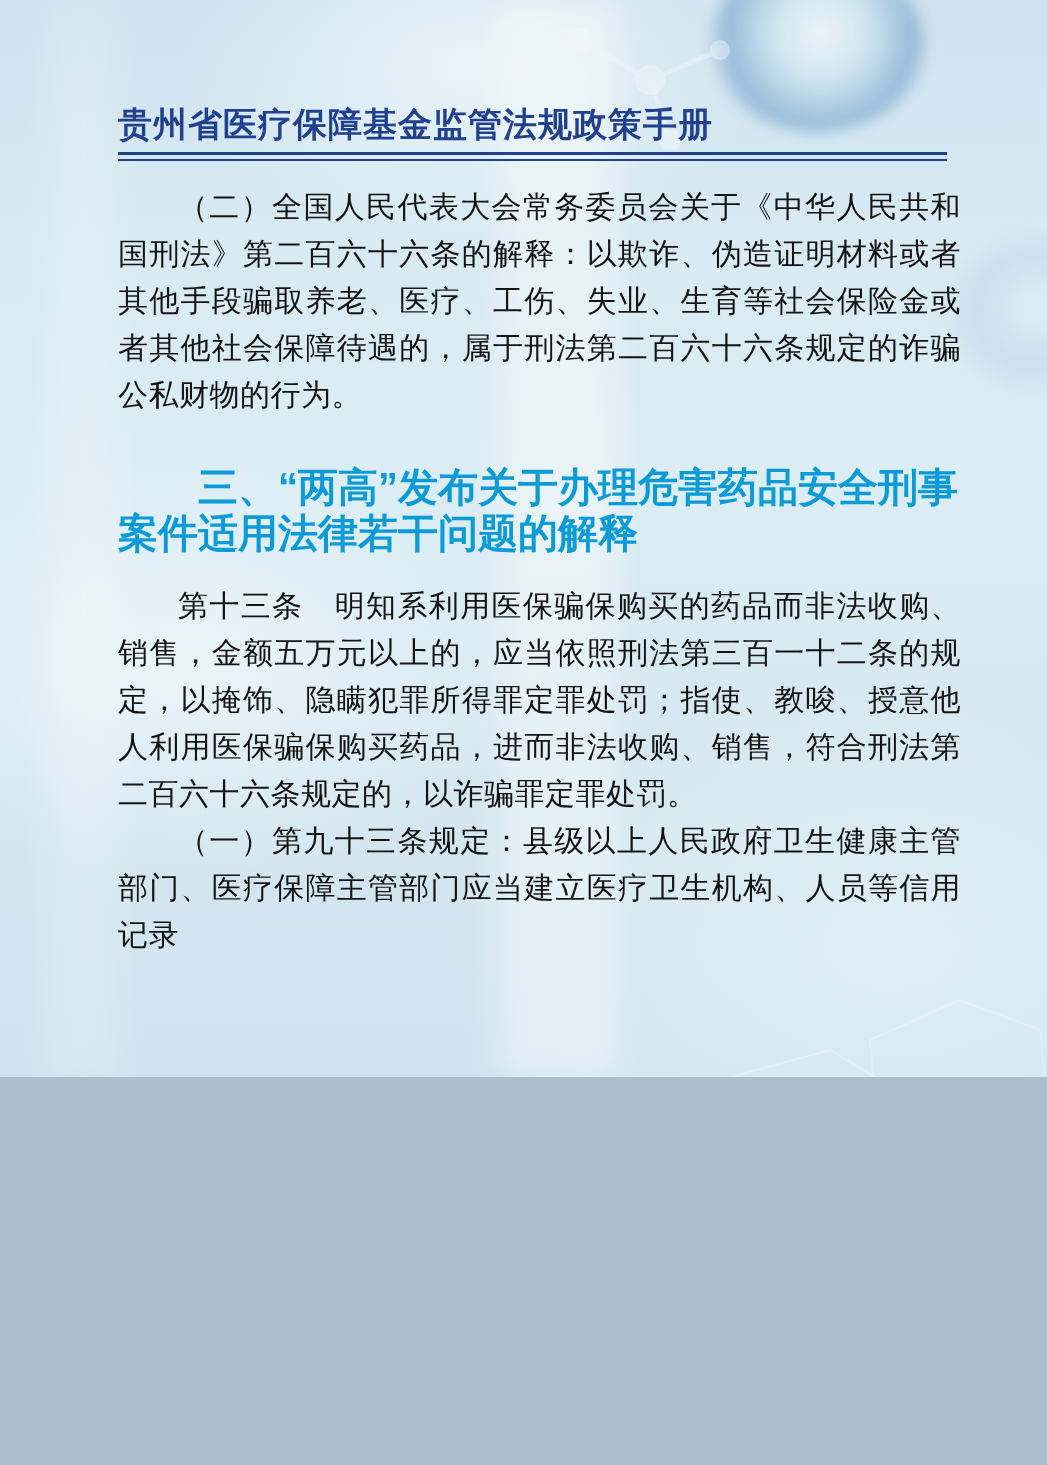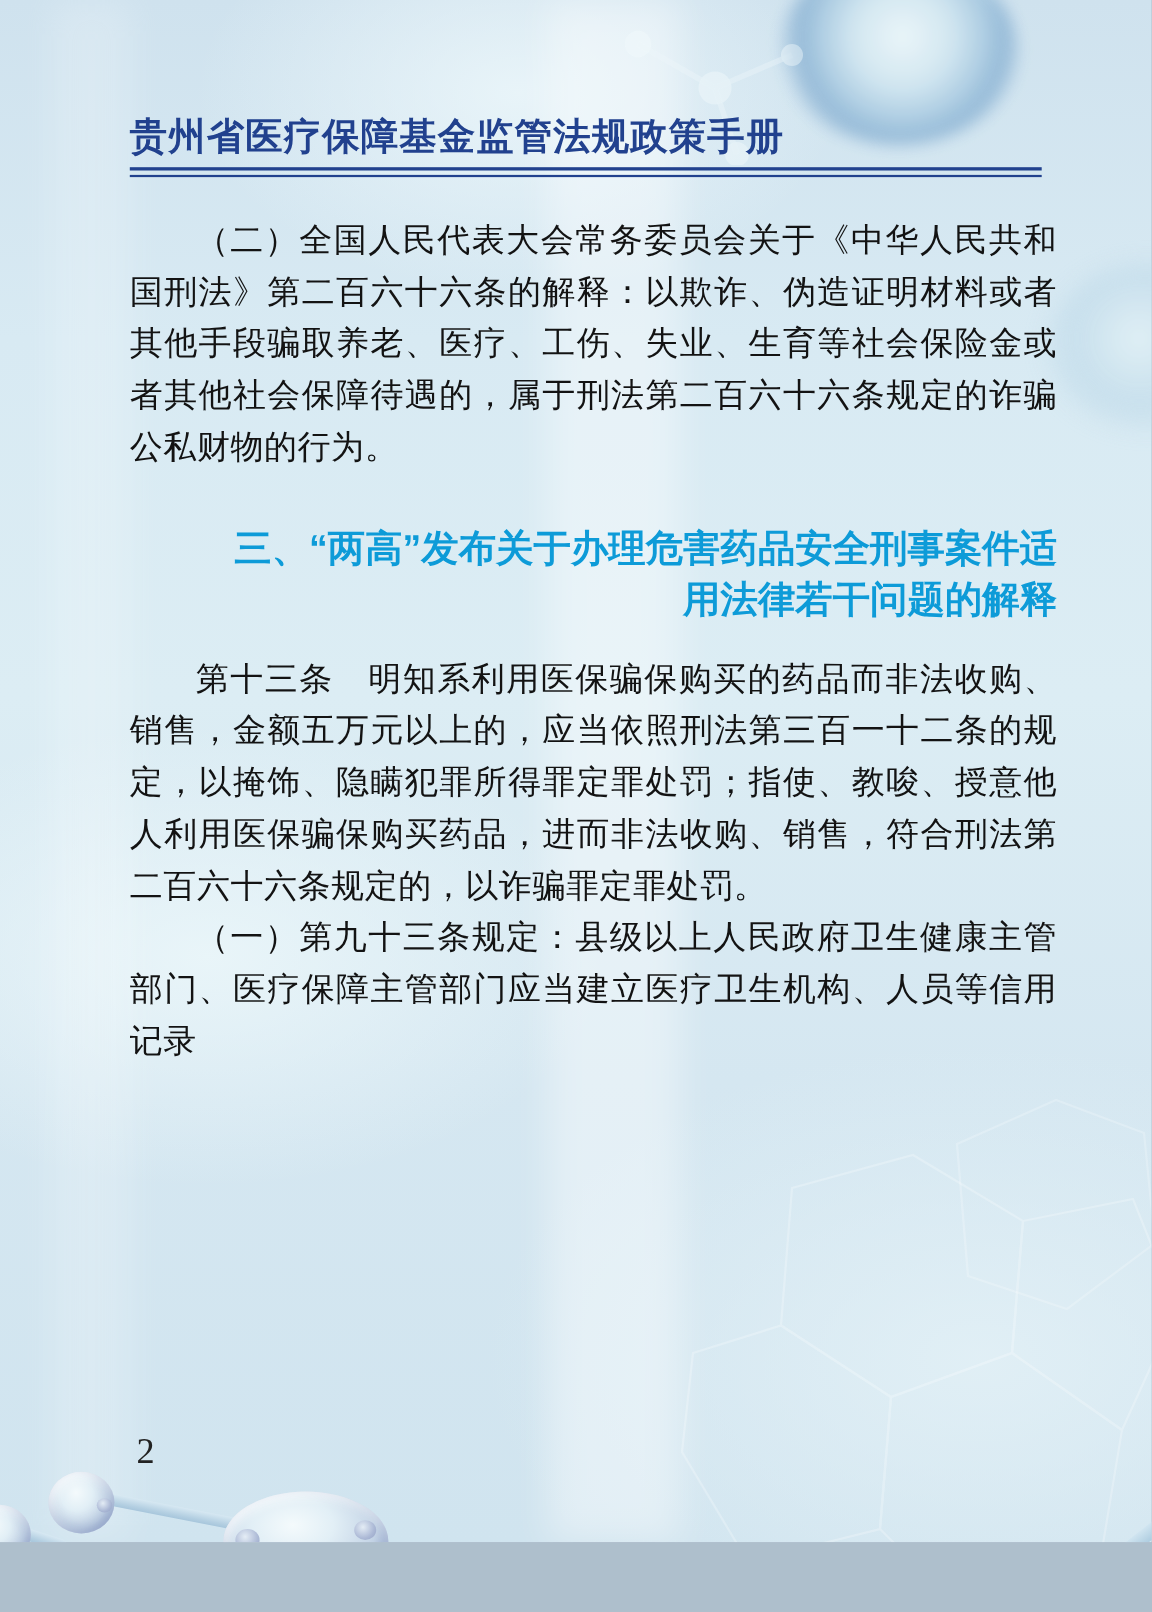--- a/index.html
+++ b/index.html
@@ -1,18 +1,18 @@
 <!DOCTYPE html>
 <html lang="zh"><head>
 <meta charset="utf-8">
 <style>
   html,body{margin:0;padding:0;background:#aebfcc;}
   .page{
     position:relative;
-    width:1047px;height:1402px;
+    width:1047px;height:1077px;
     margin:0 auto;
     overflow:hidden;
     background:
       radial-gradient(ellipse 520px 300px at 18% 62%, rgba(236,247,250,.85) 0%, rgba(236,247,250,0) 70%),
       radial-gradient(ellipse 600px 380px at 85% 88%, rgba(226,240,246,.9) 0%, rgba(226,240,246,0) 75%),
       radial-gradient(ellipse 420px 260px at 45% 6%, rgba(238,248,251,.8) 0%, rgba(238,248,251,0) 70%),
       linear-gradient(180deg,#cfe2ee 0%,#d8eaf3 22%,#dcedf4 45%,#d5e7f1 70%,#d0e4ef 100%);
     font-family:"Liberation Serif","DejaVu Serif",serif;
   }
   
@@ -51,26 +51,26 @@
   }
   .title-rule{
     margin:8px 14px 0 0;height:4px;
     border-top:3px solid #21418e;border-bottom:2px solid #21418e;
   }
   p.body{
     margin:0;font-size:30px;line-height:47px;color:#131313;
     text-align:justify;text-justify:inter-ideograph;text-indent:2em;
     letter-spacing:.5px;
   }
-  p.body.first{margin-top:34px;}
+  p.body.first{margin-top:22px;}
   h2.heading{
     margin:46px 0 26px 0;
     font-family:"Liberation Sans","DejaVu Sans",sans-serif;
-    font-weight:bold;font-size:34px;line-height:46px;color:#0d9bd8;
-    text-indent:2em;text-align:right;
+    font-weight:bold;font-size:40px;line-height:46px;color:#0d9bd8;
+    text-indent:2em;text-align:left;
   }
   .page-number{
     position:absolute;left:124px;top:1302px;
     font-size:33px;color:#222;font-family:"Liberation Serif","DejaVu Serif",serif;
   }
 </style>
 </head>
 <body>
 
 <div class="page">

